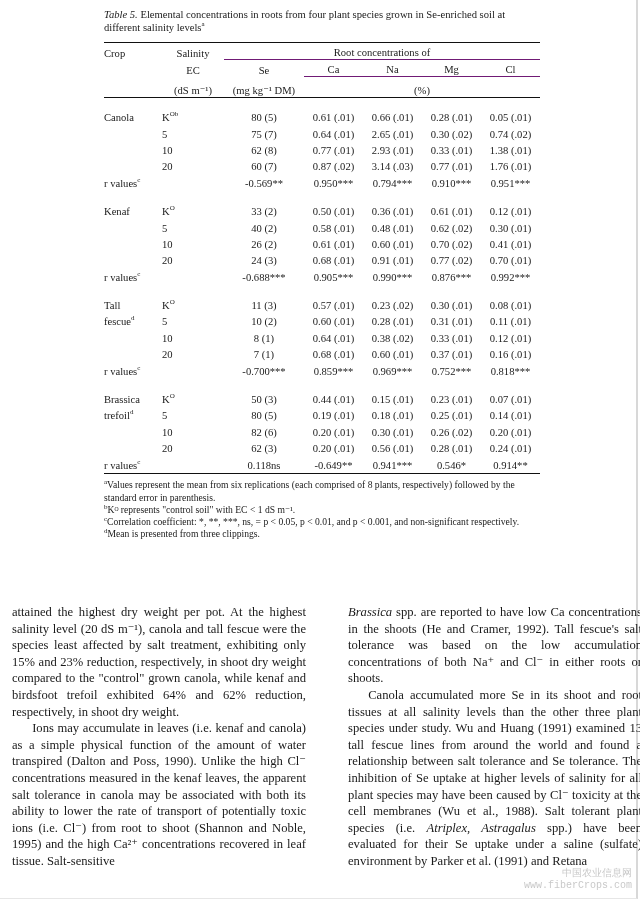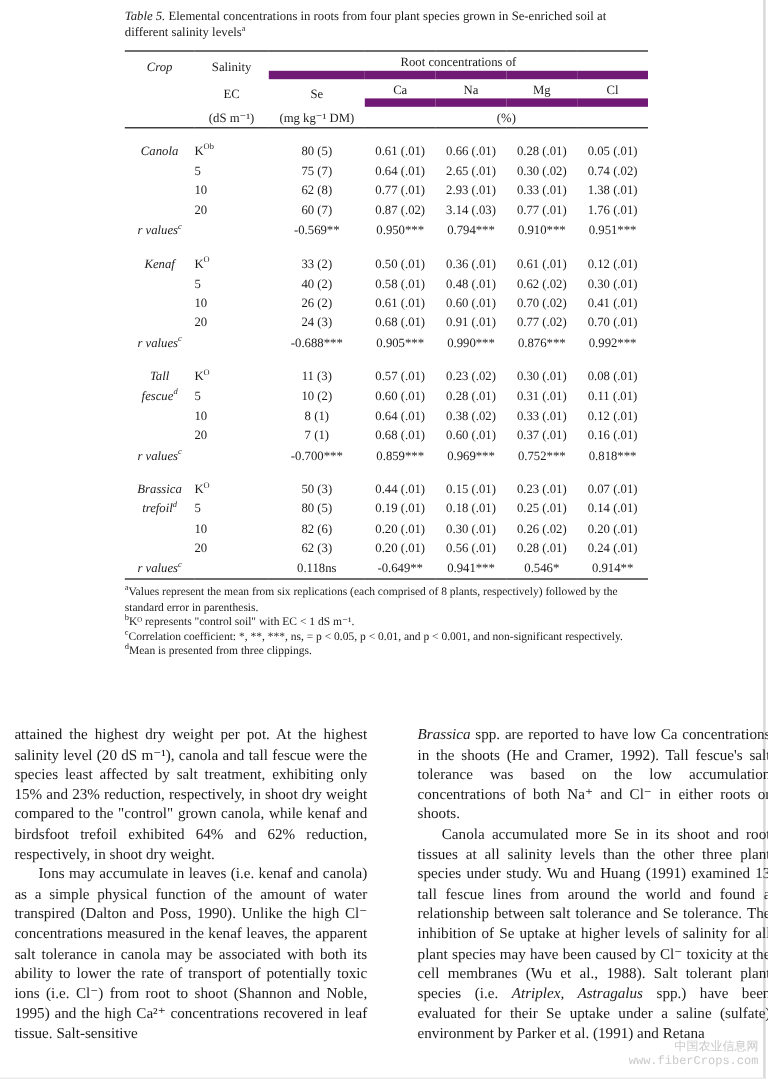--- a/index.html
+++ b/index.html
@@ -17,25 +17,25 @@
     font-size: 10.6px; line-height: 13px;
   }
   .caption { margin: 0 0 8px 0; font-size: 10.6px; line-height: 13px; }
   .caption .tlabel { font-style: italic; }
   table { width: 436px; border-collapse: collapse; }
   .rule-top { border-top: 1.6px solid #111; }
   .rule-bottom { border-bottom: 1.6px solid #111; }
   td, th { padding: 0; font-weight: normal; white-space: nowrap; }
   th { height: 16px; vertical-align: bottom; }
   td { height: 16.4px; vertical-align: middle; }
-  .c-crop { width: 58px; text-align: center; font-style: italic; }
+  .c-crop { width: 58px; text-align: left; }
   .c-sal { width: 62px; }
   .c-se { width: 80px; text-align: center; }
   .c-ca, .c-na, .c-mg, .c-cl { width: 59px; text-align: center; }
-  .underline-th { border-bottom: 7px solid #701a75; }
+  .underline-th { border-bottom: 1px solid #701a75; }
   .gap td { height: 12px; }
   sup { font-size: 7px; line-height: 0; }
   .footnotes { margin-top: 5px; font-size: 9.6px; line-height: 12.2px; }
   .footnotes p { margin: 0; }
   .body-cols {
     position: absolute; top: 604px; left: 12px; width: 612px;
     font-size: 12.6px; line-height: 16.6px;
   }
   .col { position: absolute; top: 0; width: 294px; text-align: justify; }
   .col-left { left: 0; }

